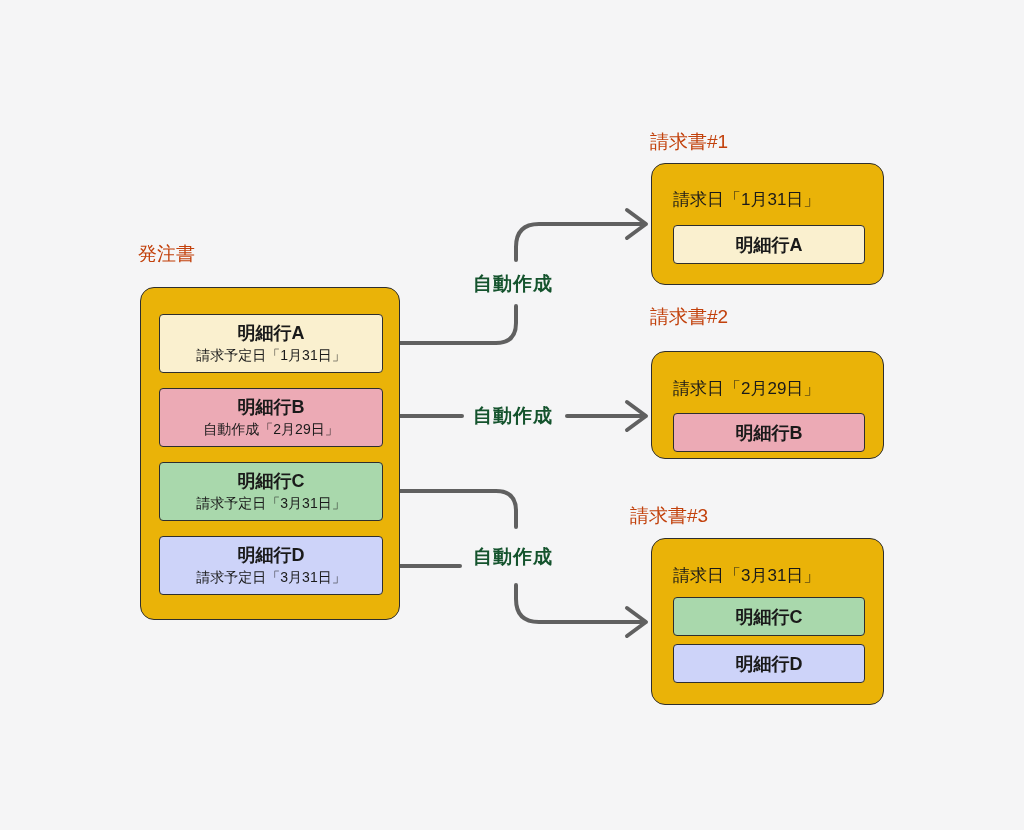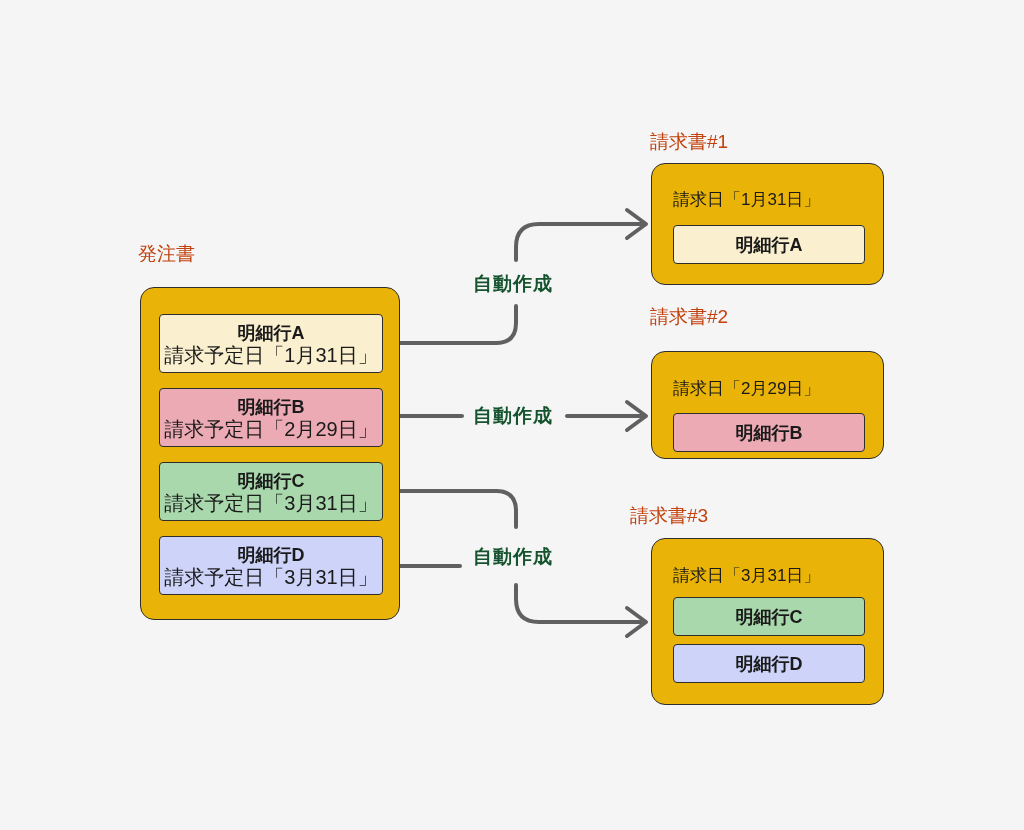--- a/index.html
+++ b/index.html
@@ -37,21 +37,21 @@
     position:absolute;
     border:1.5px solid #2e2e2e;
     border-radius:4px;
     display:flex;
     flex-direction:column;
     align-items:center;
     justify-content:center;
     gap:3px;
   }
   .chip-title { font-weight:bold; font-size:18px; line-height:20px; white-space:nowrap; }
-  .chip-sub { font-size:20px; line-height:19px; white-space:nowrap; }
+  .chip-sub { font-size:14px; line-height:19px; white-space:nowrap; }
   .inv-date { position:absolute; left:21px; font-size:17px; white-space:nowrap; }
   .arrow-label {
     position:absolute;
     left:467px;
     width:92px;
     text-align:center;
     font-weight:bold;
     font-size:19px;
     line-height:21px;
     letter-spacing:1px;
@@ -109,21 +109,21 @@
 
   <div class="section-label po-label">発注書</div>
 
   <div class="container po-box">
     <div class="chip po-chip pos-0" style="background: rgb(250, 240, 207);">
       <div class="chip-title">明細行A</div>
       <div class="chip-sub">請求予定日「1月31日」</div>
     </div>
     <div class="chip po-chip pos-1" style="background: rgb(236, 170, 181);">
       <div class="chip-title">明細行B</div>
-      <div class="chip-sub">請求予定日「2月29日」</div>
+      <div class="chip-sub">自動作成「2月29日」</div>
     </div>
     <div class="chip po-chip pos-2" style="background: rgb(169, 216, 172);">
       <div class="chip-title">明細行C</div>
       <div class="chip-sub">請求予定日「3月31日」</div>
     </div>
     <div class="chip po-chip pos-3" style="background: rgb(205, 211, 249);">
       <div class="chip-title">明細行D</div>
       <div class="chip-sub">請求予定日「3月31日」</div>
     </div>
   </div>

